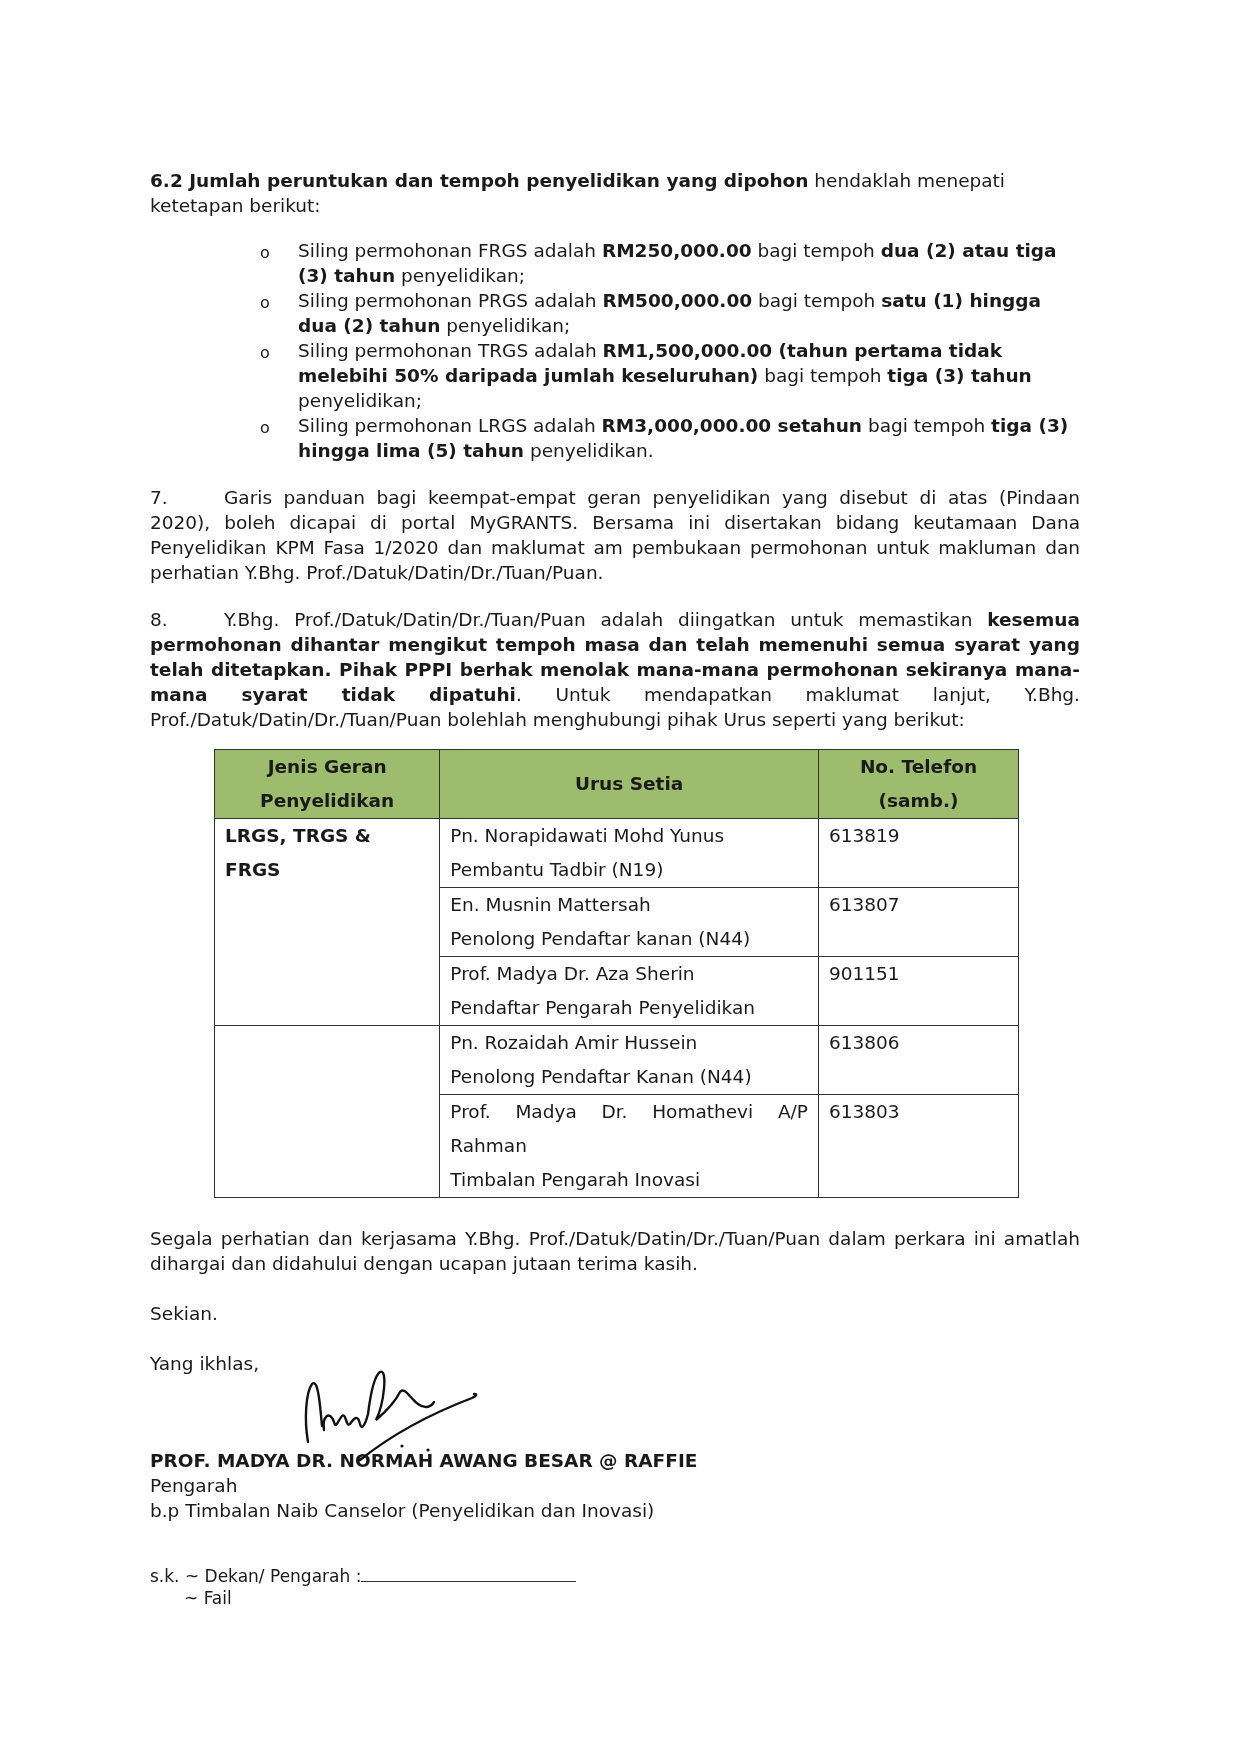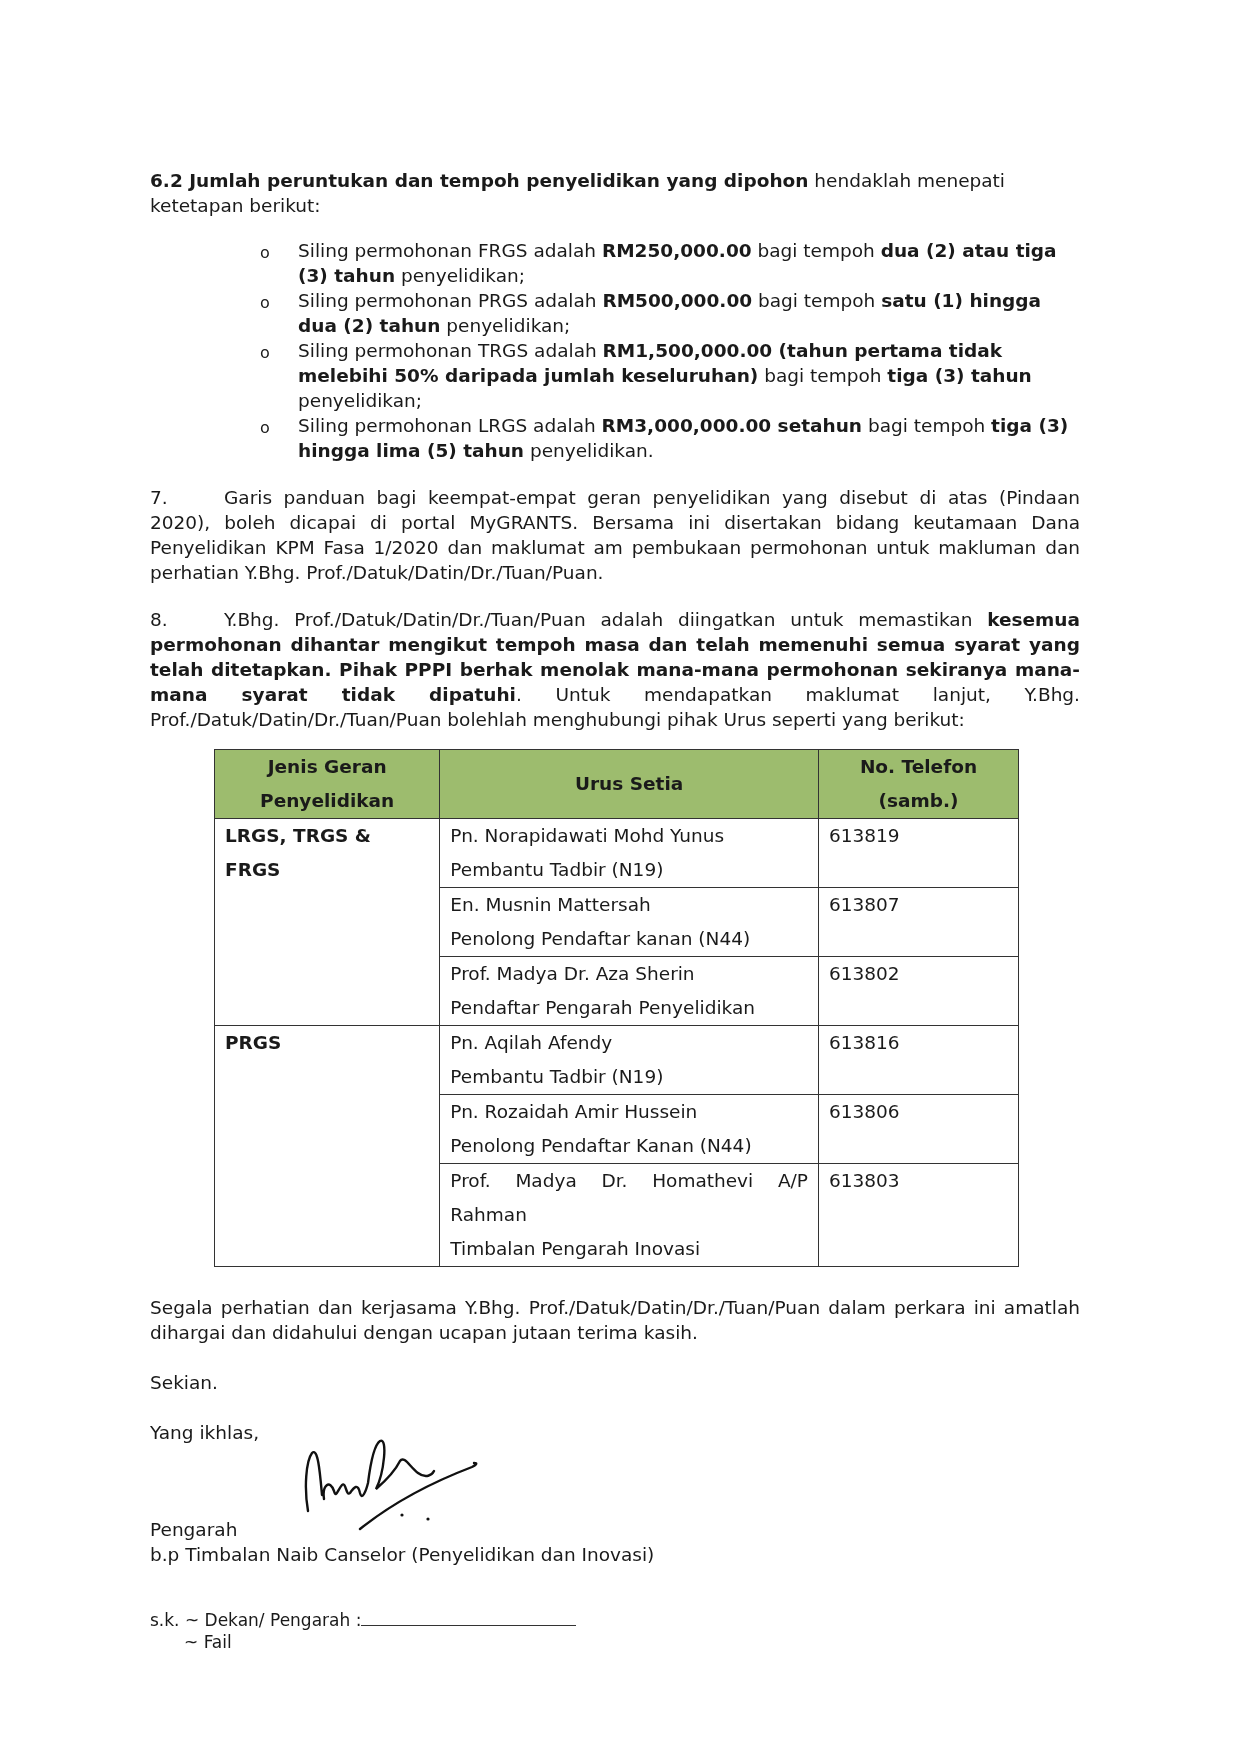--- a/index.html
+++ b/index.html
@@ -94,29 +94,21 @@
               <div>Penolong Pendaftar kanan (N44)</div>
             </td>
           <td>613807</td>
         </tr>
         <tr>
           <td class="grp-last"></td>
           <td>
               <div>Prof. Madya Dr. Aza Sherin</div>
               <div>Pendaftar Pengarah Penyelidikan</div>
             </td>
-          <td>613802</td>
-        </tr>
-        <tr>
-          <td class="grp">PRGS</td>
-          <td>
-              <div>Pn. Aqilah Afendy</div>
-              <div>Pembantu Tadbir (N19)</div>
-            </td>
-          <td>613816</td>
+          <td>901151</td>
         </tr>
         <tr>
           <td class="grp-cont"></td>
           <td>
               <div>Pn. Rozaidah Amir Hussein</div>
               <div>Penolong Pendaftar Kanan (N44)</div>
             </td>
           <td>613806</td>
         </tr>
         <tr>
@@ -136,20 +128,21 @@
   <p style="margin-top:25px;">Yang ikhlas,</p>
 
   <div class="sign-space">
     <svg class="signature" width="200" height="100" viewBox="0 0 200 100">
       <path d="M8 78 C4 55 6 28 12 20 C18 14 20 40 22 62 M24 66 C22 52 30 46 34 58 C36 66 38 56 42 52 C46 48 46 64 50 60 C54 54 58 50 60 60 C62 68 66 58 68 50 C70 34 74 12 80 8 C88 4 84 40 76 56 C90 44 96 36 100 28 C104 22 110 34 118 40 C126 46 132 42 134 38 M60 96 C90 72 130 50 172 34 C176 32 178 30 174 30" fill="none" stroke="#111" stroke-width="2.4" stroke-linecap="round"></path>
       <circle cx="102" cy="82" r="1.6" fill="#111"></circle>
       <circle cx="128" cy="86" r="1.6" fill="#111"></circle>
     </svg>
   </div>
 
+  <p class="signer">PROF. MADYA DR. NORMAH AWANG BESAR @ RAFFIE</p>
   <p>Pengarah</p>
   <p>b.p Timbalan Naib Canselor (Penyelidikan dan Inovasi)</p>
 
   <div class="cc">
     <div><span>s.k.</span> <span>~ Dekan/ Pengarah :</span><span class="line"></span></div>
     <div class="indent">~ Fail</div>
   </div>
 </div>
 
 </body></html>

